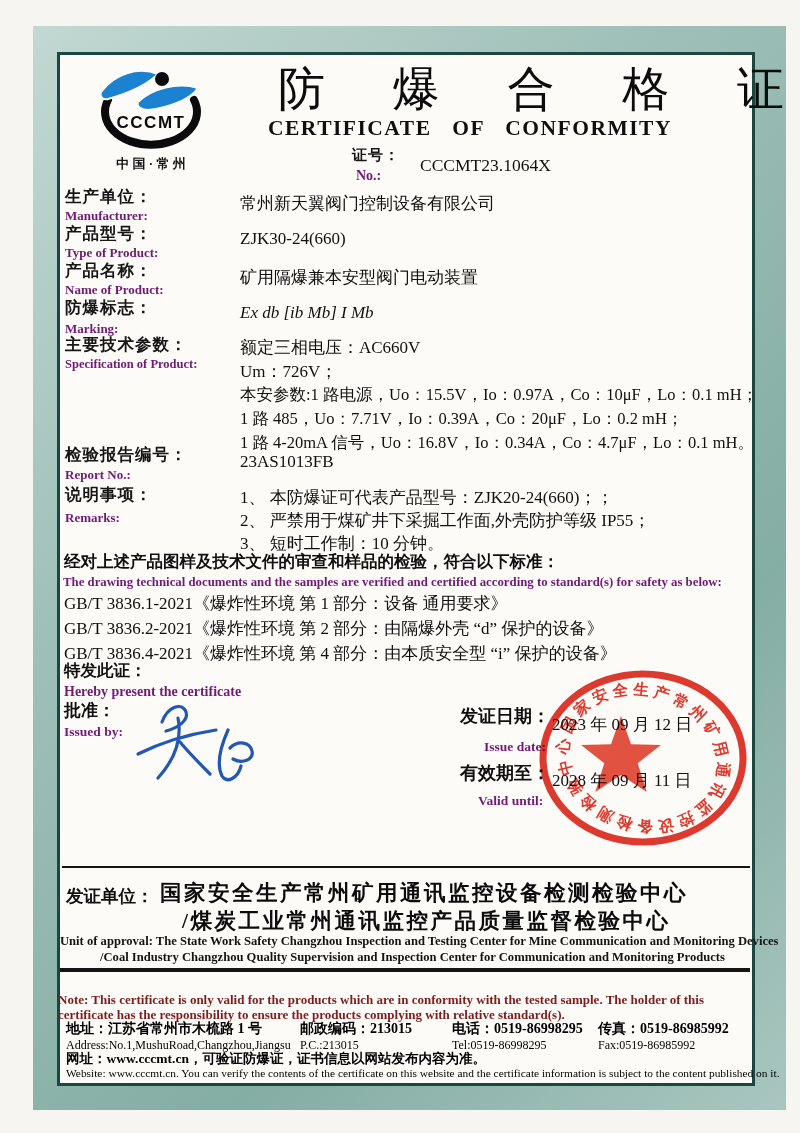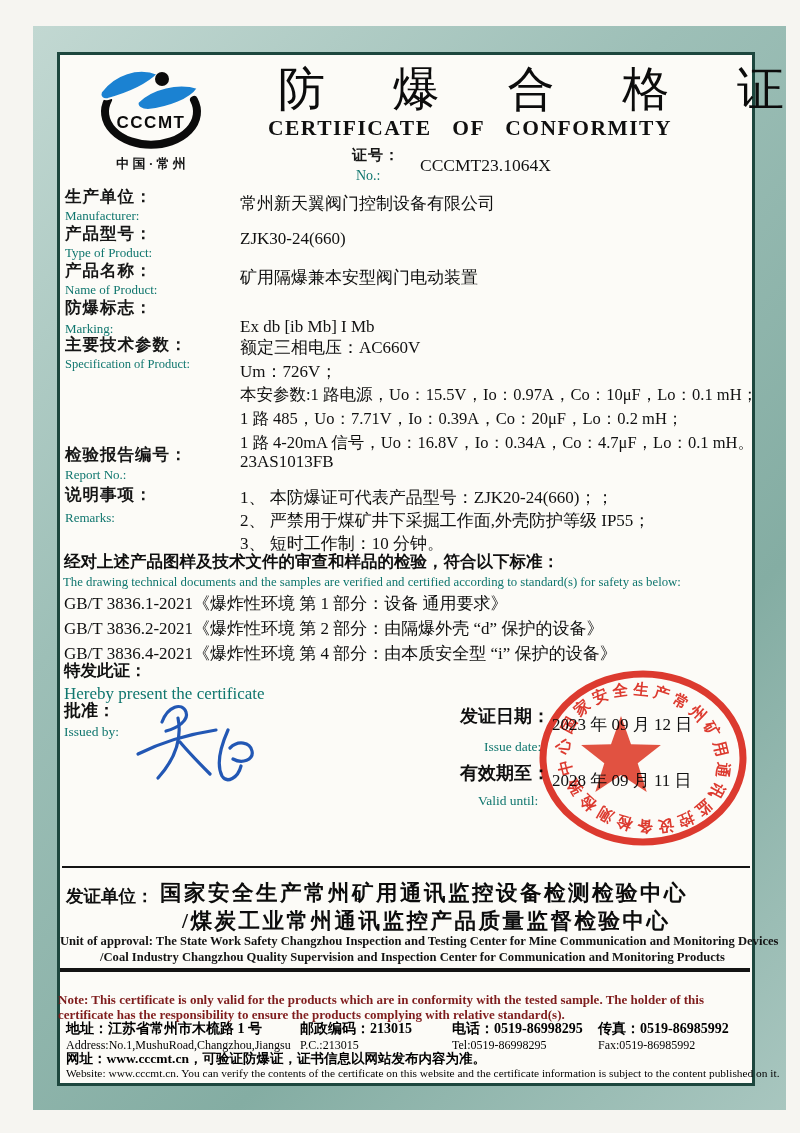--- a/index.html
+++ b/index.html
@@ -4,21 +4,21 @@
 <style>
   html,body{margin:0;padding:0;}
   body{background:#e9e8e4;font-family:"Liberation Serif","DejaVu Serif",serif;}
   .page{position:relative;width:800px;height:1133px;background:#f6f5f1;overflow:hidden;margin:0 auto;}
   .band{position:absolute;left:33px;top:26px;width:753px;height:1084px;
         background:linear-gradient(135deg,#c2d8d2 0%,#9dbfb7 35%,#84ada3 70%,#a8c6bf 100%);}
   .inner{position:absolute;left:57px;top:52px;width:698px;height:1034px;background:#fcfbf7;
          border:3px solid #1d473e;box-sizing:border-box;}
   .abs{position:absolute;white-space:nowrap;}
   .cn-label{font-family:"Liberation Sans","DejaVu Sans",sans-serif;font-weight:bold;font-size:16.5px;color:#161616;letter-spacing:1px;}
-  .en-label{font-size:13px;font-weight:normal;color:#0f766e;}
+  .en-label{font-size:13px;font-weight:bold;color:#701a75;}
   .val{font-size:17px;color:#101010;text-align:center;}
   .big-title{font-size:47px;letter-spacing:28px;color:#0c0c0c;font-weight:500;}
   .sub-title{font-size:21.5px;letter-spacing:1.5px;word-spacing:14px;font-weight:bold;color:#101010;}
   .std{font-size:17px;color:#0f0f0f;font-weight:500;}
   .rule{position:absolute;background:#141414;}
   .stamp{mix-blend-mode:multiply;opacity:.92;pointer-events:none;}
   .sig{pointer-events:none;}
   .issuer-big{font-size:21.5px;font-weight:bold;letter-spacing:2.5px;color:#0c0c0c;}
   .footer-en{font-size:12.6px;font-weight:bold;color:#141414;}
   .wrap{white-space:normal;}
@@ -53,21 +53,21 @@
   <div class="abs cn-label" style="left:65px;top:223px;">产品型号：</div>
   <div class="abs en-label" style="left:65px;top:245px;">Type of Product:</div>
   <div class="abs val" style="left:240px;top:229px;">ZJK30-24(660)</div>
 
   <div class="abs cn-label" style="left:65px;top:260px;">产品名称：</div>
   <div class="abs en-label" style="left:65px;top:282px;">Name of Product:</div>
   <div class="abs val" style="left:240px;top:266px;">矿用隔爆兼本安型阀门电动装置</div>
 
   <div class="abs cn-label" style="left:65px;top:297px;">防爆标志：</div>
   <div class="abs en-label" style="left:65px;top:321px;">Marking:</div>
-  <div class="abs val" style="left:240px;top:317px;">Ex db [ib Mb] I Mb</div>
+  <div class="abs val" style="left:240px;top:303px;font-style:italic;">Ex db [ib Mb] I Mb</div>
 
   <div class="abs cn-label" style="left:65px;top:334px;">主要技术参数：</div>
   <div class="abs en-label" style="left:65px;top:357px;font-size:12.5px;">Specification of Product:</div>
   <div class="abs val" style="left:240px;top:336px;">额定三相电压：AC660V</div>
   <div class="abs val" style="left:240px;top:360px;">Um：726V；</div>
   <div class="abs val" style="left:240px;top:384px;font-size:16.5px;">本安参数:1 路电源，Uo：15.5V，Io：0.97A，Co：10μF，Lo：0.1 mH；</div>
   <div class="abs val" style="left:240px;top:408px;font-size:16.5px;">1 路 485，Uo：7.71V，Io：0.39A，Co：20μF，Lo：0.2 mH；</div>
   <div class="abs val" style="left:240px;top:432px;font-size:16.5px;">1 路 4-20mA 信号，Uo：16.8V，Io：0.34A，Co：4.7μF，Lo：0.1 mH。</div>
 
   <div class="abs cn-label" style="left:65px;top:444px;">检验报告编号：</div>
@@ -79,21 +79,21 @@
   <div class="abs val" style="left:240px;top:486px;">1、 本防爆证可代表产品型号：ZJK20-24(660)；；</div>
   <div class="abs val" style="left:240px;top:509px;">2、 严禁用于煤矿井下采掘工作面,外壳防护等级 IP55；</div>
   <div class="abs val" style="left:240px;top:532px;">3、 短时工作制：10 分钟。</div>
 
   <div class="abs std" style="left:64px;top:551px;font-weight:bold;font-size:16.5px;">经对上述产品图样及技术文件的审查和样品的检验，符合以下标准：</div>
   <div class="abs en-label" style="left:63px;top:575px;font-size:12.8px;">The drawing technical documents and the samples are verified and certified according to standard(s) for safety as below:</div>
   <div class="abs std" style="left:64px;top:592px;">GB/T 3836.1-2021《爆炸性环境 第 1 部分：设备 通用要求》</div>
   <div class="abs std" style="left:64px;top:617px;">GB/T 3836.2-2021《爆炸性环境 第 2 部分：由隔爆外壳 “d” 保护的设备》</div>
   <div class="abs std" style="left:64px;top:642px;">GB/T 3836.4-2021《爆炸性环境 第 4 部分：由本质安全型 “i” 保护的设备》</div>
   <div class="abs std" style="left:64px;top:660px;font-weight:bold;font-size:16.5px;">特发此证：</div>
-  <div class="abs en-label" style="left:64px;top:684px;font-size:17px;">Hereby present the certificate</div>
+  <div class="abs en-label" style="left:64px;top:684px;font-size:14px;">Hereby present the certificate</div>
 
   <div class="abs std" style="left:64px;top:699px;font-weight:bold;">批准：</div>
   <div class="abs en-label" style="left:64px;top:724px;font-size:13.5px;">Issued by:</div>
 
   <svg class="abs sig" style="left:128px;top:696px;" width="135" height="100" viewBox="0 0 135 100">
     <g fill="none" stroke="#2257b4" stroke-width="3.2" stroke-linecap="round">
       <path d="M34 26 C40 10 54 6 58 16 C61 24 50 32 38 35"></path>
       <path d="M10 58 C34 46 62 38 88 34"></path>
       <path d="M50 22 C54 42 48 62 30 82"></path>
       <path d="M52 46 C62 58 72 68 82 78"></path>

